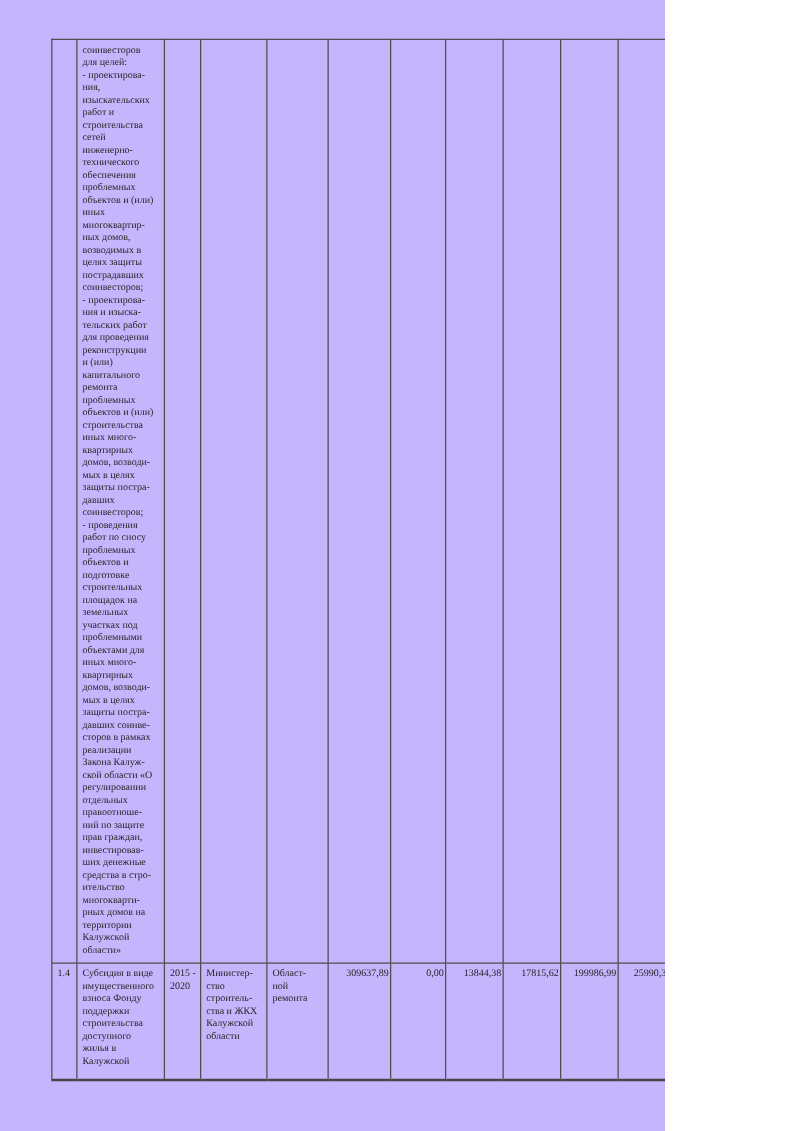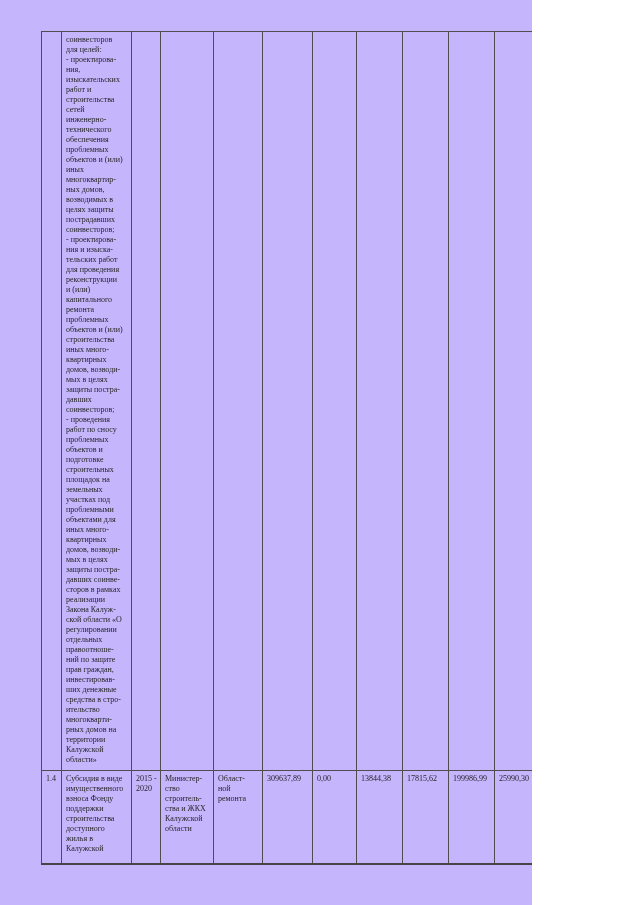--- a/index.html
+++ b/index.html
@@ -34,21 +34,21 @@
     padding: 3px 1px 2px 4px;
     overflow: hidden;
     color: #262626;
   }
   tr.row-tall td { height: 733px; }
   tr.row-last td { height: 87px; border-bottom: 2px solid #454545; }
   td.c-num  { padding-left: 2px; }
   td.c-text { padding-left: 4px; padding-right: 1px; }
   td.c-years{ padding-left: 3px; margin-left: 48px; }
   td.c-val  {
-    text-align: left;
+    text-align: right;
     padding: 4px 4px 2px 1px;
     font-size: 8.4px;
   }
   td.b-dbl { border-left: 3px double #8f8f8f; }
   td.b-lt  { border-left-color: #8f8f8f; }
   tr.row-tall { border-top: 1px solid #5e5e5e; }
 </style>
 </head>
 <body>
 

